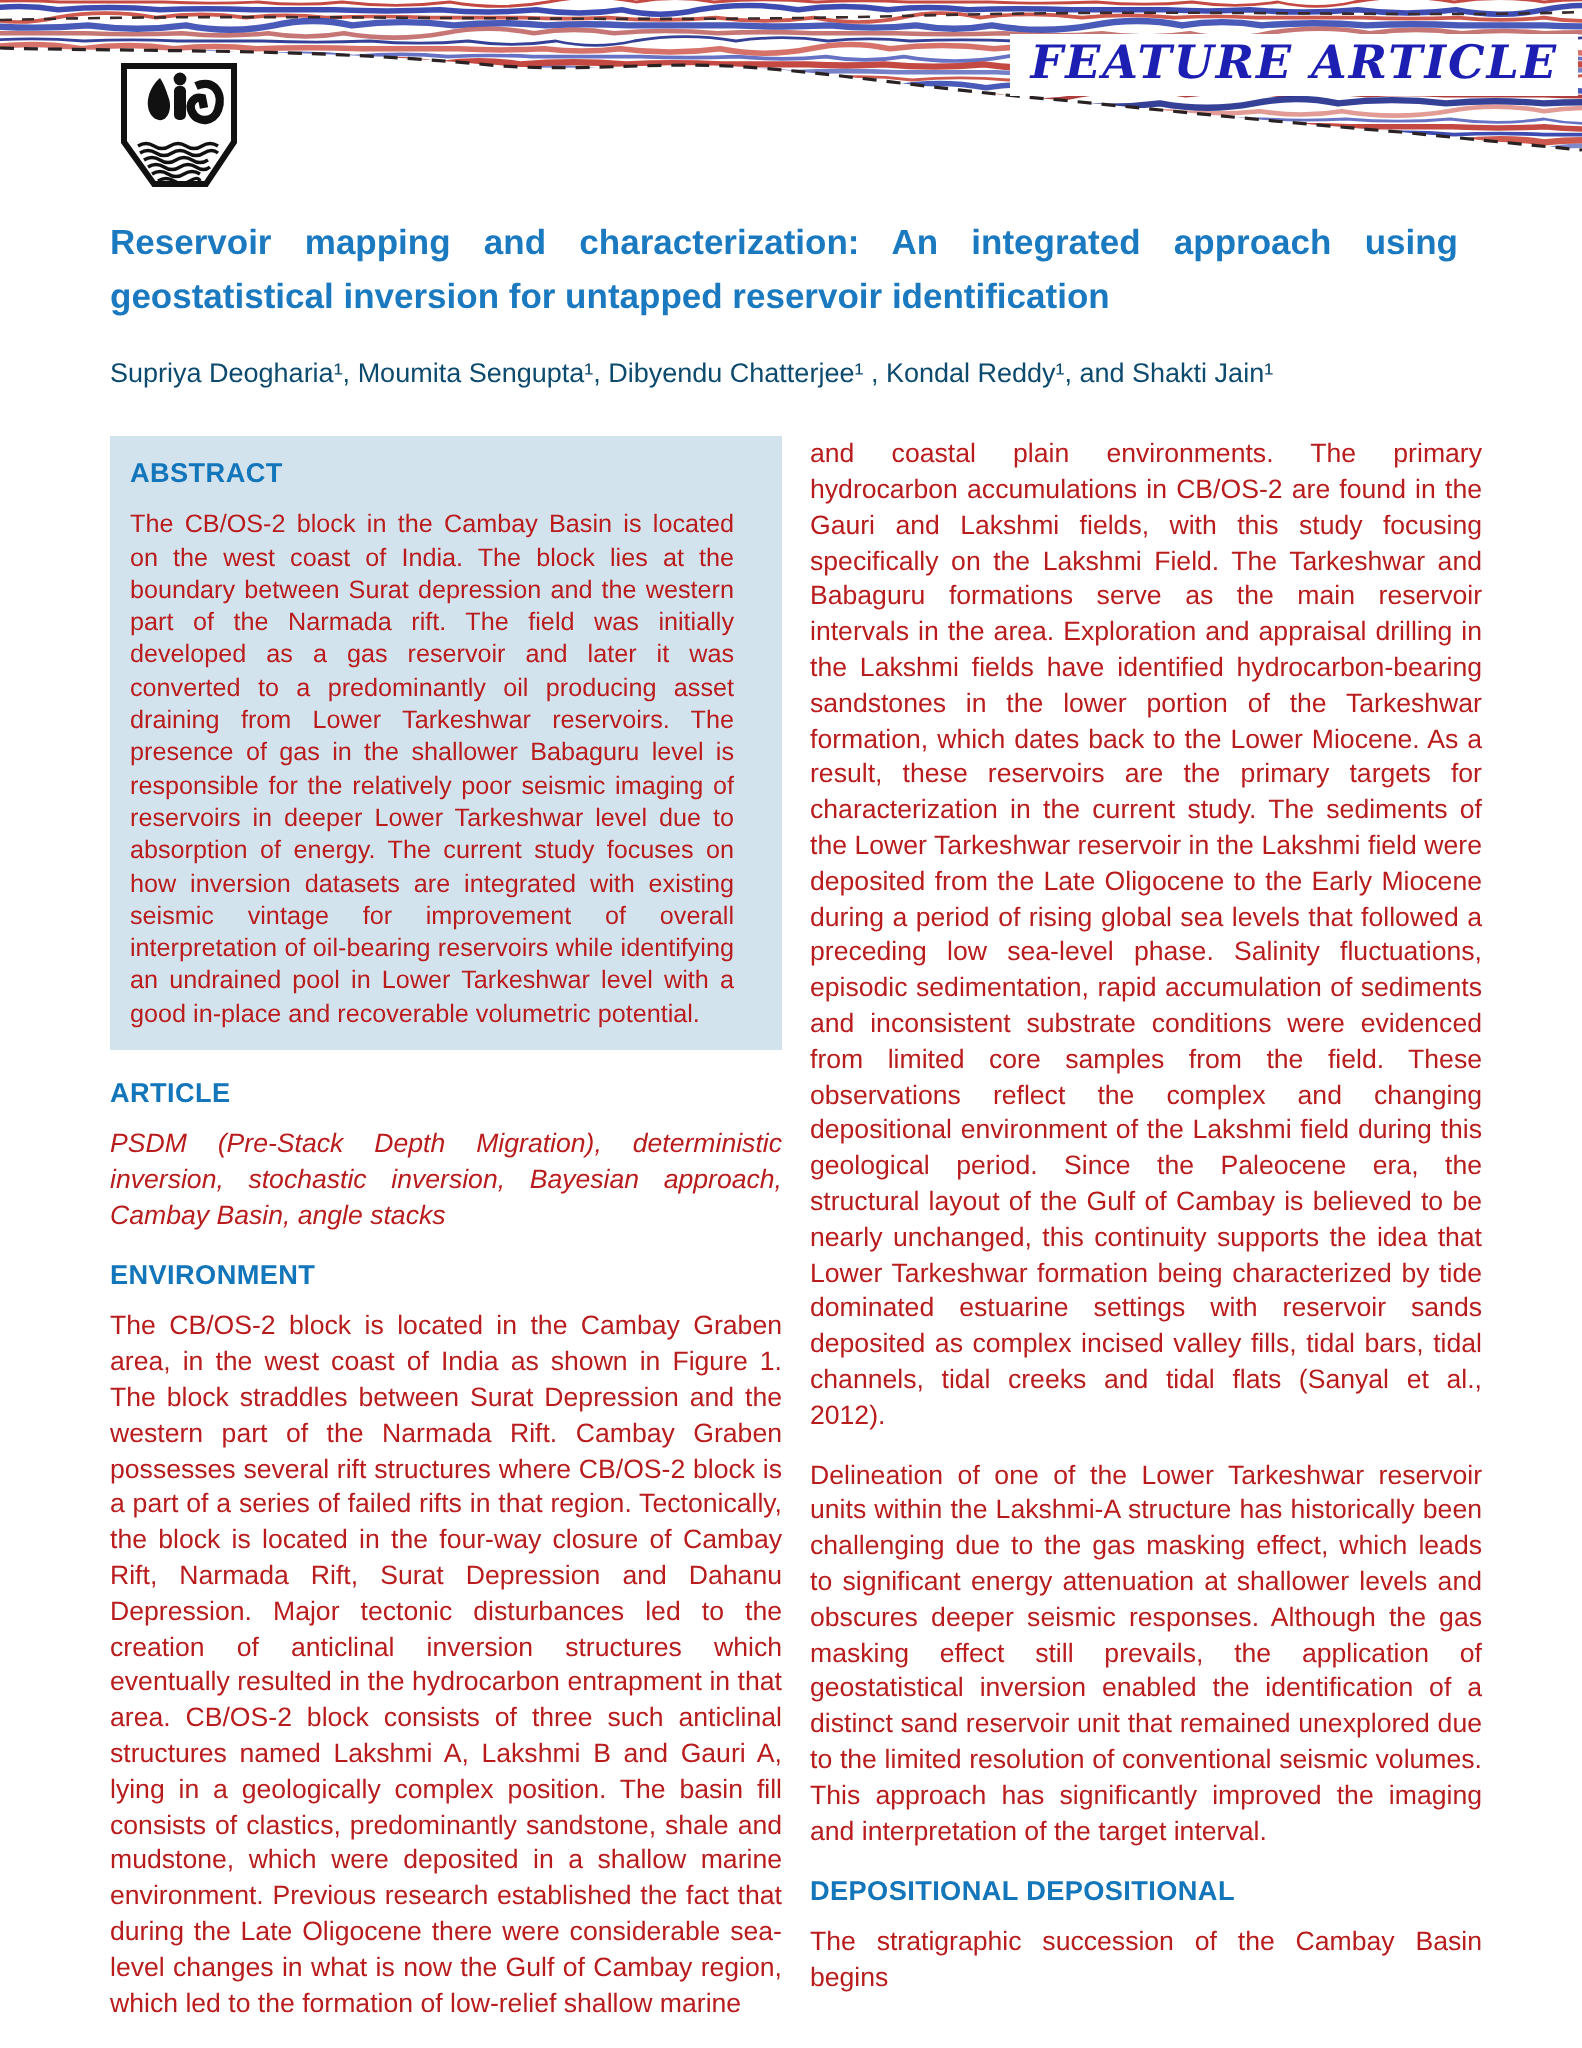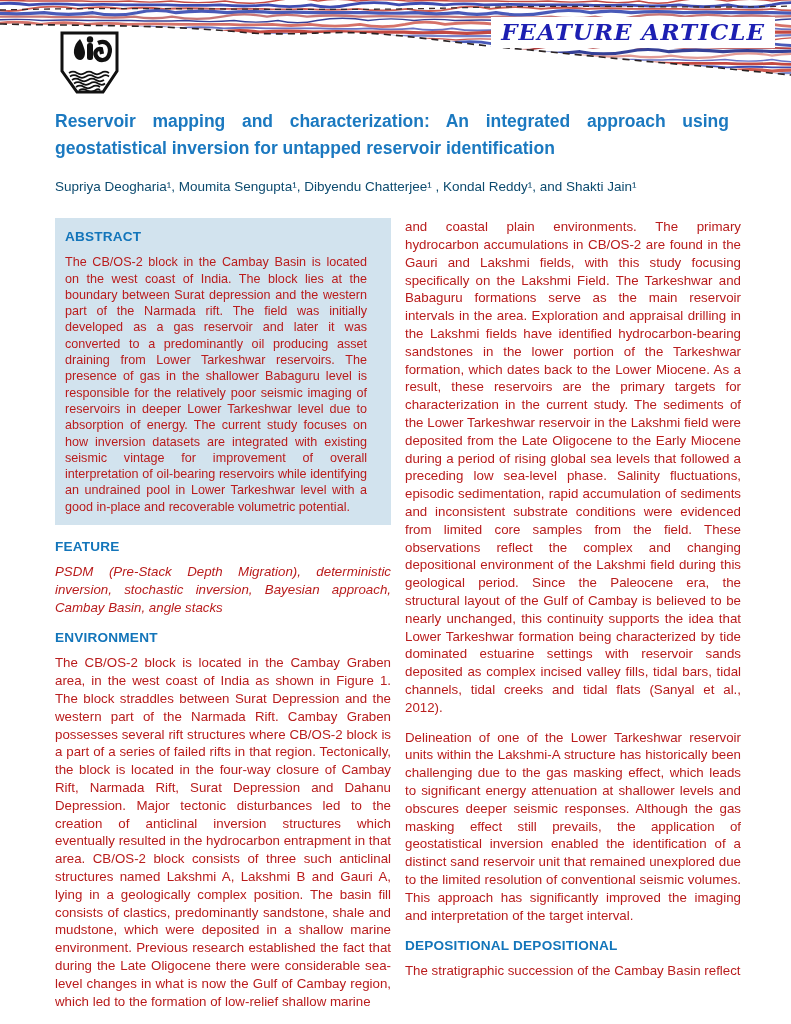--- a/index.html
+++ b/index.html
@@ -8,21 +8,21 @@
     width:791px;height:1024px;
     background:#ffffff;
     font-family:"Liberation Sans", sans-serif;
     color:#3d3d3d;
     overflow:hidden;
   }
   
   .seismic-header{position:relative;width:791px;height:92px;}
   .seismic-header svg.band{display:block;}
   .feature-badge{
-    position:absolute;top:17px;right:16px;
+    position:absolute;top:17px;right:2px;
     background:#ffffff;
     padding:1px 10px 3px 10px;
   }
   .feature-badge span{
     font-family:"DejaVu Serif", serif;
     font-style:italic;font-weight:bold;
     font-size:23px;letter-spacing:1px;
     color:#1c1fb2;
   }
   .logo{position:absolute;left:58px;top:30px;width:64px;height:68px;}
@@ -134,29 +134,29 @@
     <p class="authors">Supriya Deogharia¹, Moumita Sengupta¹, Dibyendu Chatterjee¹ , Kondal Reddy¹, and Shakti Jain¹</p>
 
     <div class="columns">
 
       <div class="col">
         <section class="abstract-box">
           <h2 class="sec">ABSTRACT</h2>
           <p>The CB/OS-2 block in the Cambay Basin is located on the west coast of India. The block lies at the boundary between Surat depression and the western part of the Narmada rift. The field was initially developed as a gas reservoir and later it was converted to a predominantly oil producing asset draining from Lower Tarkeshwar reservoirs. The presence of gas in the shallower Babaguru level is responsible for the relatively poor seismic imaging of reservoirs in deeper Lower Tarkeshwar level due to absorption of energy. The current study focuses on how inversion datasets are integrated with existing seismic vintage for improvement of overall interpretation of oil-bearing reservoirs while identifying an undrained pool in Lower Tarkeshwar level with a good in-place and recoverable volumetric potential.</p>
         </section>
 
-        <h2 class="sec">FEATURE</h2>
+        <h2 class="sec">ARTICLE</h2>
         <p class="keywords">PSDM (Pre-Stack Depth Migration), deterministic inversion, stochastic inversion, Bayesian approach, Cambay Basin, angle stacks</p>
 
         <h2 class="sec">ENVIRONMENT</h2>
         <p>The CB/OS-2 block is located in the Cambay Graben area, in the west coast of India as shown in Figure 1. The block straddles between Surat Depression and the western part of the Narmada Rift. Cambay Graben possesses several rift structures where CB/OS-2 block is a part of a series of failed rifts in that region. Tectonically, the block is located in the four-way closure of Cambay Rift, Narmada Rift, Surat Depression and Dahanu Depression. Major tectonic disturbances led to the creation of anticlinal inversion structures which eventually resulted in the hydrocarbon entrapment in that area. CB/OS-2 block consists of three such anticlinal structures named Lakshmi A, Lakshmi B and Gauri A, lying in a geologically complex position. The basin fill consists of clastics, predominantly sandstone, shale and mudstone, which were deposited in a shallow marine environment. Previous research established the fact that during the Late Oligocene there were considerable sea-level changes in what is now the Gulf of Cambay region, which led to the formation of low-relief shallow marine</p>
       </div>
 
       <div class="col">
         <p>and coastal plain environments. The primary hydrocarbon accumulations in CB/OS-2 are found in the Gauri and Lakshmi fields, with this study focusing specifically on the Lakshmi Field. The Tarkeshwar and Babaguru formations serve as the main reservoir intervals in the area. Exploration and appraisal drilling in the Lakshmi fields have identified hydrocarbon-bearing sandstones in the lower portion of the Tarkeshwar formation, which dates back to the Lower Miocene. As a result, these reservoirs are the primary targets for characterization in the current study. The sediments of the Lower Tarkeshwar reservoir in the Lakshmi field were deposited from the Late Oligocene to the Early Miocene during a period of rising global sea levels that followed a preceding low sea-level phase. Salinity fluctuations, episodic sedimentation, rapid accumulation of sediments and inconsistent substrate conditions were evidenced from limited core samples from the field. These observations reflect the complex and changing depositional environment of the Lakshmi field during this geological period. Since the Paleocene era, the structural layout of the Gulf of Cambay is believed to be nearly unchanged, this continuity supports the idea that Lower Tarkeshwar formation being characterized by tide dominated estuarine settings with reservoir sands deposited as complex incised valley fills, tidal bars, tidal channels, tidal creeks and tidal flats (Sanyal et al., 2012).</p>
         <p>Delineation of one of the Lower Tarkeshwar reservoir units within the Lakshmi-A structure has historically been challenging due to the gas masking effect, which leads to significant energy attenuation at shallower levels and obscures deeper seismic responses. Although the gas masking effect still prevails, the application of geostatistical inversion enabled the identification of a distinct sand reservoir unit that remained unexplored due to the limited resolution of conventional seismic volumes. This approach has significantly improved the imaging and interpretation of the target interval.</p>
         <h2 class="sec">DEPOSITIONAL DEPOSITIONAL</h2>
-        <p>The stratigraphic succession of the Cambay Basin reflect</p>
+        <p>The stratigraphic succession of the Cambay Basin begins</p>
       </div>
     </div>
 
   </main>
 </div>
 
 </body></html>

